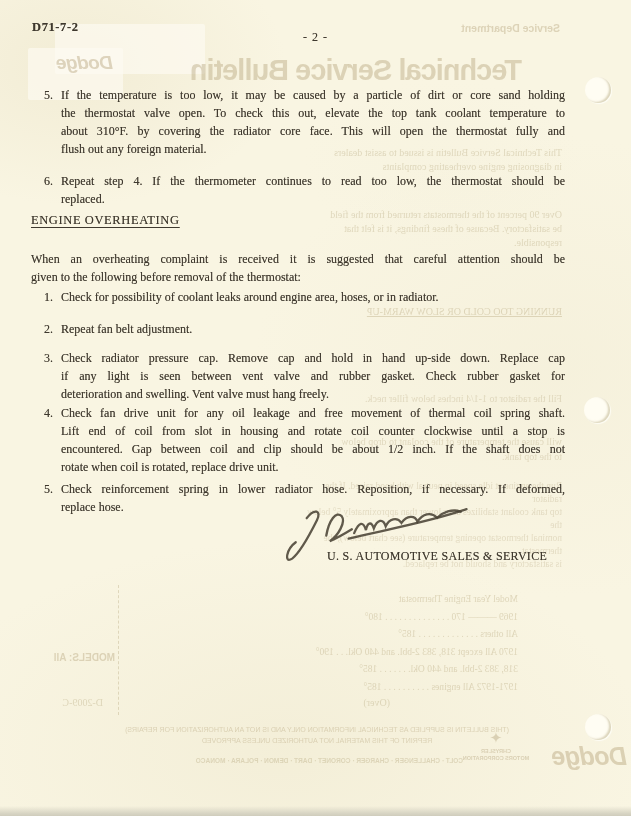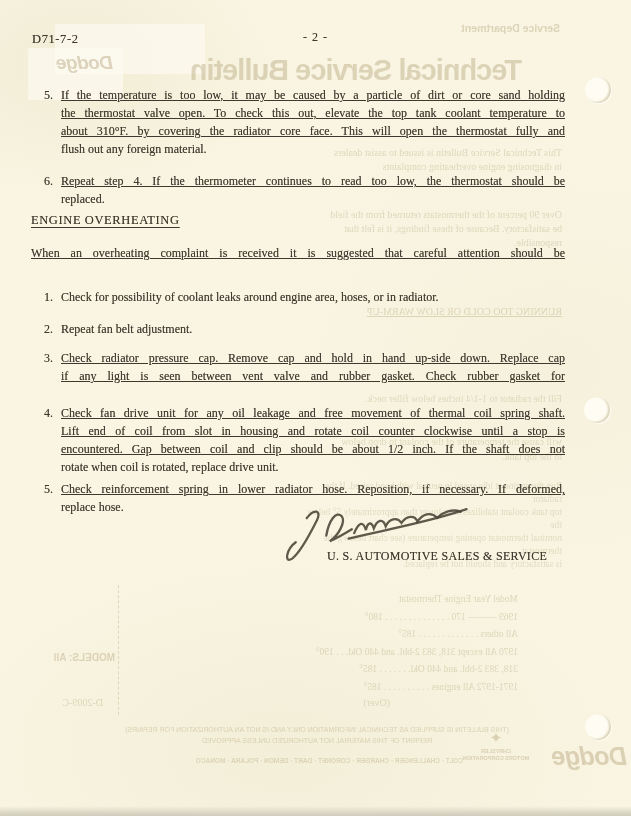--- a/index.html
+++ b/index.html
@@ -9,28 +9,28 @@
     background-image:
       radial-gradient(ellipse 300px 200px at 12% 8%, rgba(236,229,202,.55), transparent 70%),
       radial-gradient(ellipse 420px 320px at 88% 45%, rgba(243,238,216,.6), transparent 72%),
       radial-gradient(ellipse 520px 300px at 45% 92%, rgba(238,232,206,.5), transparent 70%),
       radial-gradient(ellipse 200px 120px at 70% 20%, rgba(246,242,222,.5), transparent 70%);
     font-family:"Liberation Serif", serif;
     color:#403a30;
   }
   .abs{position:absolute;}
   .ink{color:#3e382e;text-shadow:0 0 .4px rgba(62,54,42,.55);}
-  .doc-num{left:32px;top:32px;font-size:12.5px;letter-spacing:.6px;}
+  .doc-num{left:32px;top:20px;font-size:12.5px;letter-spacing:.6px;font-weight:bold;}
   .page-num{left:0;top:30px;width:631px;text-align:center;font-size:12px;letter-spacing:1px;}
   .para{left:31px;width:534px;font-size:12px;line-height:18px;}
   .list{left:44px;width:521px;display:flex;font-size:12px;line-height:18px;}
   .list .num{width:17px;flex:0 0 17px;}
   .list .lines{width:504px;flex:1;}
   .line{text-align:justify;}
-  .stretch{text-align-last:justify;text-decoration:underline;}
+  .stretch{text-align-last:justify;}
   .heading{left:31px;top:213px;font-size:12.5px;letter-spacing:.6px;
     text-decoration:underline;text-underline-offset:3px;}
   .sig-block{left:327px;top:549px;font-size:12px;line-height:15px;letter-spacing:.3px;}
   .sig-svg{left:278px;top:500px;width:200px;height:60px;transform:rotate(-5deg);}
   .sig-svg path{stroke:#4a4336;stroke-width:2.3;fill:none;stroke-linecap:round;opacity:.88;}
 
   
   .bleed{position:absolute;transform:scaleX(-1);color:rgba(167,148,104,.40);
     filter:blur(.35px);white-space:pre-line;font-family:"Liberation Sans", sans-serif;}
   .bleed.serif{font-family:"Liberation Serif", serif;}
@@ -104,22 +104,23 @@
   <div class="abs ink list" style="top:172px;">
     <div class="num">6.</div>
     <div class="lines">
       <div class="line stretch">Repeat step 4. If the thermometer continues to read too low, the thermostat should be</div>
       <div class="line">replaced.</div>
     </div>
   </div>
 
   <div class="abs ink heading">ENGINE OVERHEATING</div>
 
-  <div class="abs ink para" style="top:244px;">
+  <div class="abs ink para" style="top:250px;">
     <div class="line stretch">When an overheating complaint is received it is suggested that careful attention should be</div>
+    <div class="line">given to the following before removal of the thermostat:</div>
   </div>
 
   <div class="abs ink list" style="top:288px;">
     <div class="num">1.</div>
     <div class="lines">
       <div class="line">Check for possibility of coolant leaks around engine area, hoses, or in radiator.</div>
     </div>
   </div>
 
   <div class="abs ink list" style="top:320px;">
@@ -127,20 +128,21 @@
     <div class="lines">
       <div class="line">Repeat fan belt adjustment.</div>
     </div>
   </div>
 
   <div class="abs ink list" style="top:349px;">
     <div class="num">3.</div>
     <div class="lines">
       <div class="line stretch">Check radiator pressure cap. Remove cap and hold in hand up-side down. Replace cap</div>
       <div class="line stretch">if any light is seen between vent valve and rubber gasket. Check rubber gasket for</div>
+      <div class="line">deterioration and swelling. Vent valve must hang freely.</div>
     </div>
   </div>
 
   <div class="abs ink list" style="top:404px;">
     <div class="num">4.</div>
     <div class="lines">
       <div class="line stretch">Check fan drive unit for any oil leakage and free movement of thermal coil spring shaft.</div>
       <div class="line stretch">Lift end of coil from slot in housing and rotate coil counter clockwise until a stop is</div>
       <div class="line stretch">encountered. Gap between coil and clip should be about 1/2 inch. If the shaft does not</div>
       <div class="line">rotate when coil is rotated, replace drive unit.</div>

